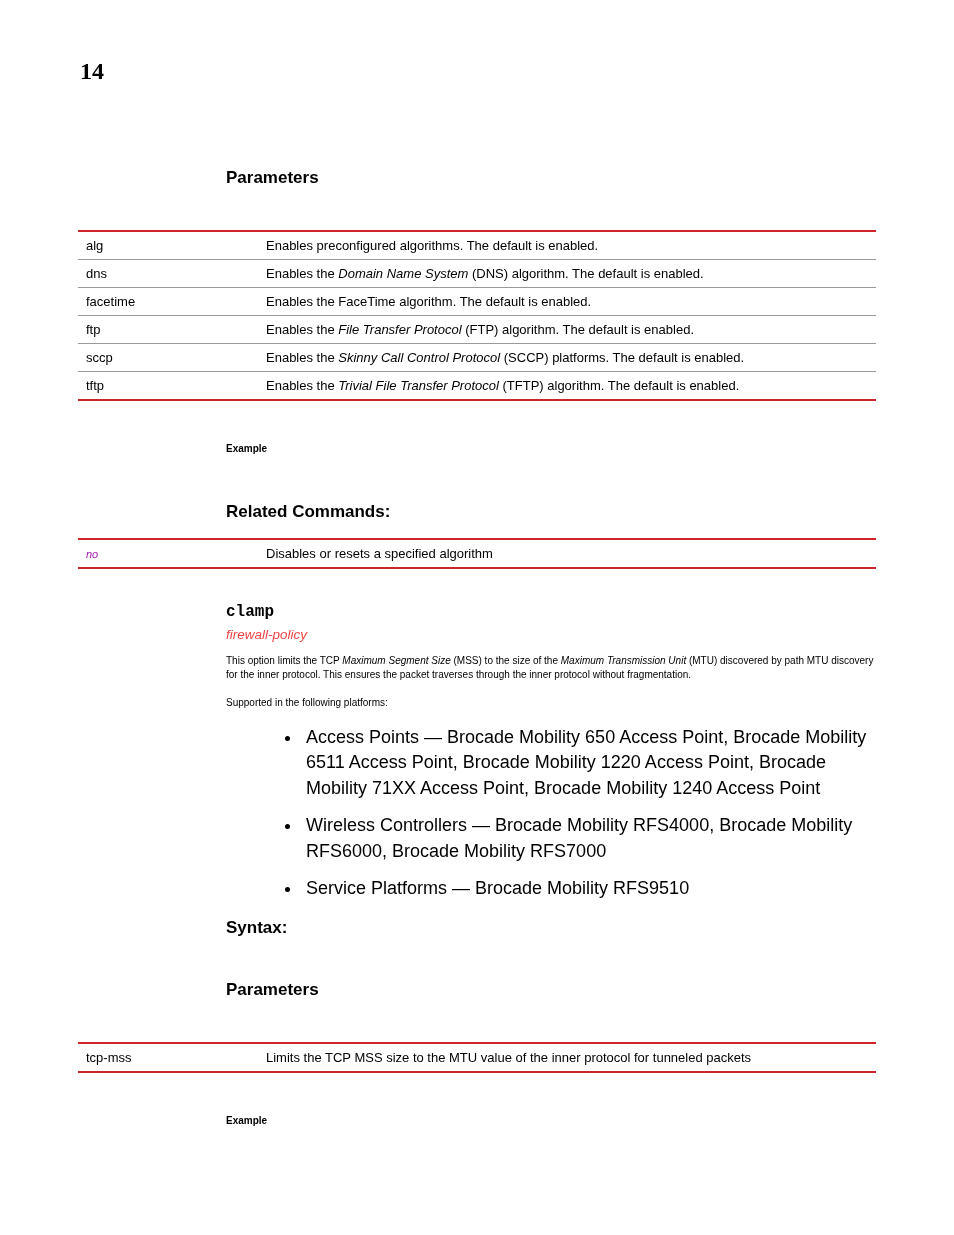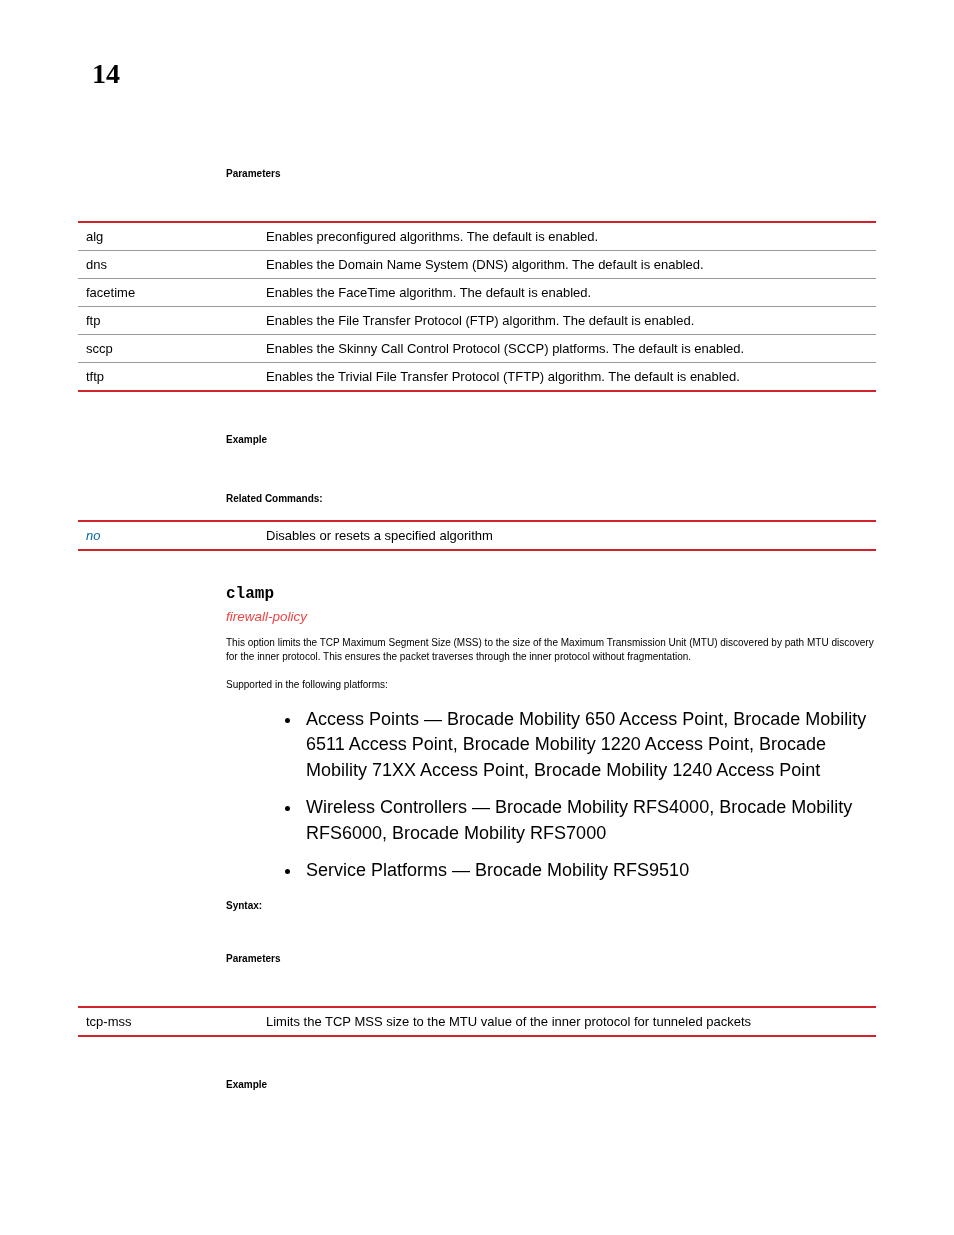--- a/index.html
+++ b/index.html
@@ -7,57 +7,57 @@
     font-family: Arial, Helvetica, sans-serif;
     background: #fff;
     color: #000;
     width: 954px;
     height: 1235px;
     position: relative;
   }
   .page-number {
     position: absolute;
     top: 58px;
-    left: 92px;
-    font-size: 28px;
+    left: 80px;
+    font-size: 24px;
     font-weight: bold;
     font-family: Georgia, 'Times New Roman', serif;
   }
   .content {
     position: absolute;
     top: 168px;
     left: 78px;
     right: 78px;
   }
   .indent { margin-left: 148px; }
   .section-label {
     font-weight: bold;
-    font-size: 10px;
+    font-size: 17px;
     margin-bottom: 16px;
   }
   .section-label-small {
     font-weight: bold;
     font-size: 10px;
     margin-bottom: 14px;
   }
   table {
     width: 100%;
     border-collapse: collapse;
     font-size: 13px;
     margin-bottom: 42px;
   }
   table.param-tbl { border-top: 2px solid #d2232a; border-bottom: 2px solid #d2232a; }
   table.param-tbl td { padding: 6px 6px 6px 8px; vertical-align: top; border-bottom: 1px solid #999; }
   table.param-tbl tr:last-child td { border-bottom: none; }
   table.param-tbl td:first-child { width: 180px; }
-  .italic { }
+  .italic { font-style: italic; }
   table.rel-tbl { border-top: 2px solid #d2232a; border-bottom: 2px solid #d2232a; margin-bottom: 34px; }
   table.rel-tbl td { padding: 6px 6px 6px 8px; }
   table.rel-tbl td:first-child { width: 180px; }
-  .cmd-link { color: #0369a1; font-style: italic; font-size: 13px; }
+  .cmd-link { color: #a21caf; font-style: italic; font-size: 11px; }
   .heading2 {
     font-family: Liberation Mono, monospace;
     font-size: 16px;
     font-weight: bold;
     margin-bottom: 6px;
   }
   .link-line {
     color: #ef4444;
     font-style: italic;
     font-size: 13.5px;

